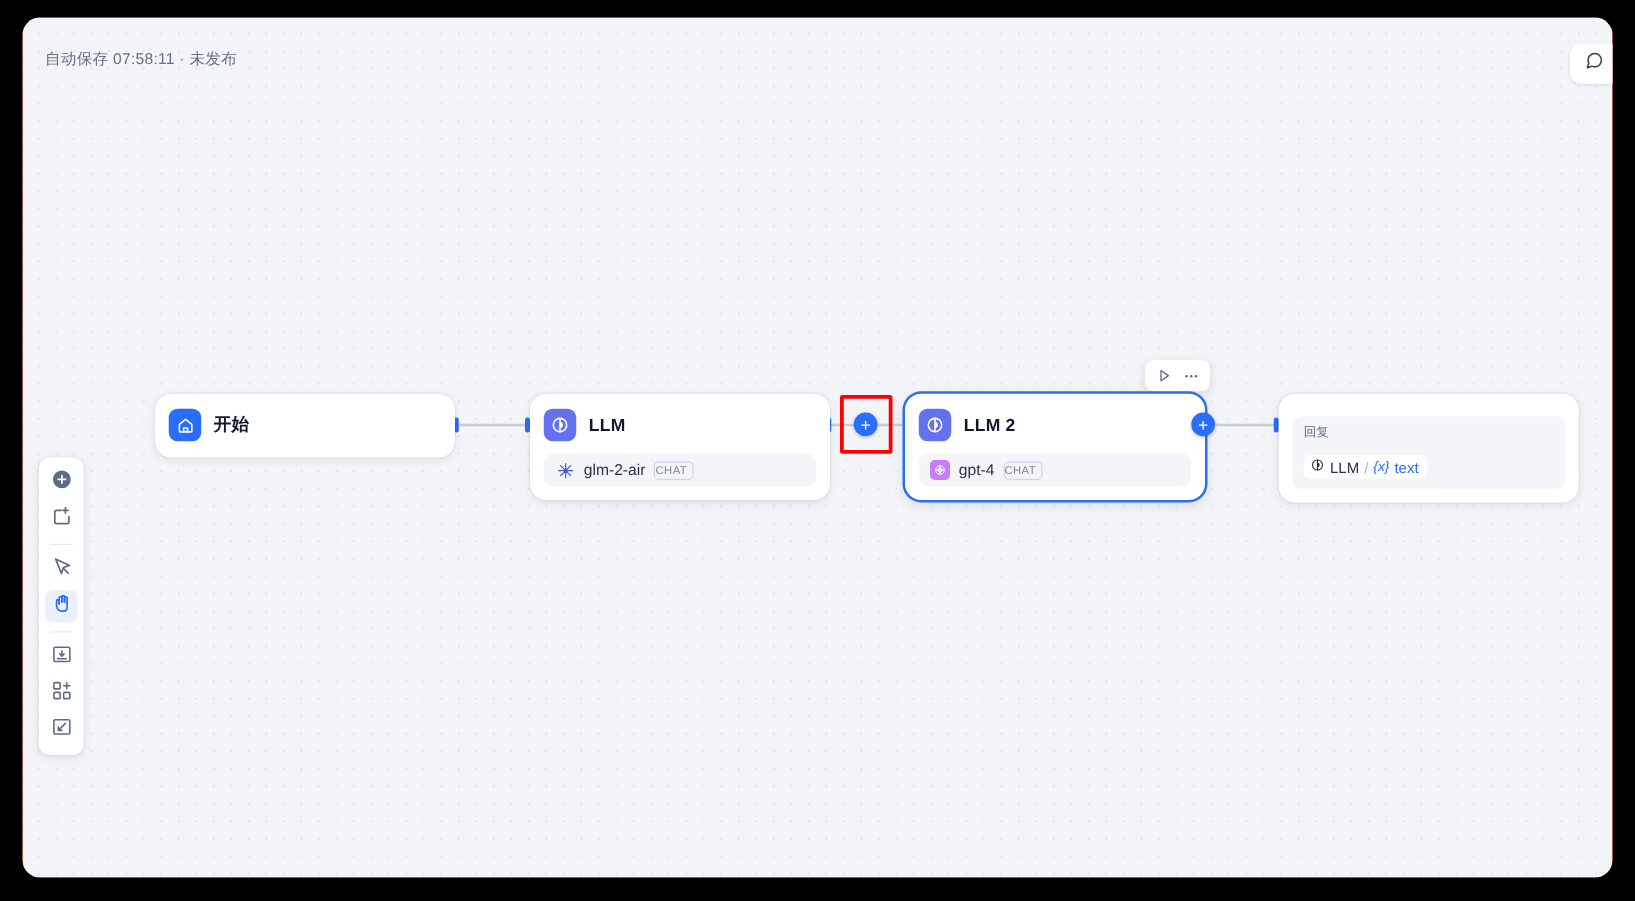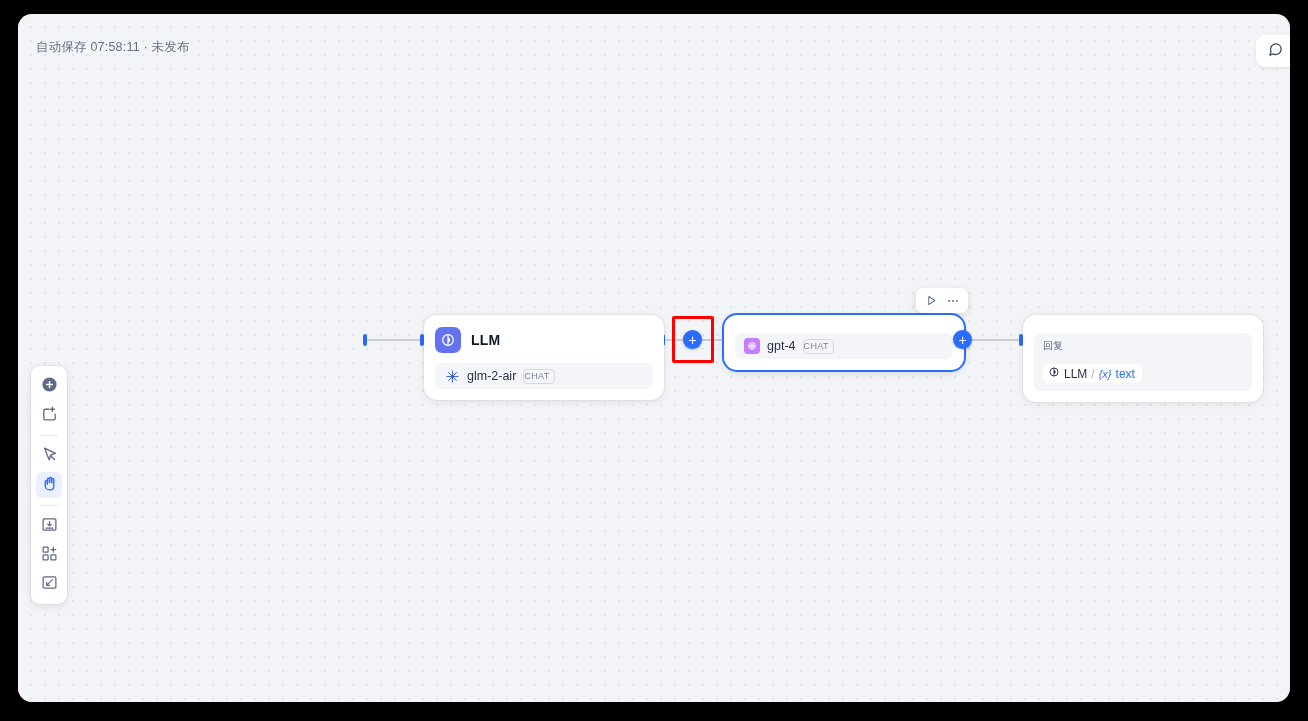--- a/index.html
+++ b/index.html
@@ -340,20 +340,31 @@
     <div class="edge" style="left:348px; top:325px; width:58px;"></div>
     <div class="port" style="left:345px; top:320px;"></div>
     <div class="port" style="left:402px; top:320px;"></div>
 
     <div class="edge" style="left:646px; top:325px; width:60px;"></div>
     <div class="port" style="left:643px; top:320px;"></div>
 
     <div class="edge" style="left:945px; top:325px; width:60px;"></div>
     <div class="port" style="left:1001px; top:320px;"></div>
 
+    <div class="node" style="left:106px; top:301px; width:240px;">
+      <div class="node-head">
+        <div class="node-icon start">
+          <svg width="15" height="15" viewBox="0 0 24 24" fill="none" stroke="#ffffff" stroke-width="2" stroke-linecap="round" stroke-linejoin="round">
+            <path d="M4 10.5L12 4l8 6.5V19a1 1 0 0 1-1 1H5a1 1 0 0 1-1-1z"></path>
+            <path d="M9.5 20v-5h5v5"></path>
+          </svg>
+        </div>
+        <div class="node-title">开始</div>
+      </div>
+    </div>
 
     <div class="node" style="left:406px; top:301px; width:240px;">
       <div class="node-head">
         <div class="node-icon llm">
           <svg width="16" height="16" viewBox="0 0 24 24" fill="none" stroke="#ffffff" stroke-width="1.9">
             <circle cx="12" cy="12" r="8"></circle>
             <path d="M12 4v16" stroke-linecap="round"></path>
             <path d="M12 8.5a3.5 3.5 0 0 1 0 7z" fill="#ffffff" stroke="none"></path>
           </svg>
         </div>
@@ -383,20 +394,30 @@
       <div class="ntb-btn">
         <svg width="14" height="14" viewBox="0 0 24 24" fill="#5f6a85">
           <circle cx="5.5" cy="12" r="1.7"></circle>
             <circle cx="12" cy="12" r="1.7"></circle>
             <circle cx="18.5" cy="12" r="1.7"></circle>
         </svg>
       </div>
     </div>
 
     <div class="node selected" style="left:706px; top:301px; width:240px;">
+      <div class="node-head">
+        <div class="node-icon llm">
+          <svg width="16" height="16" viewBox="0 0 24 24" fill="none" stroke="#ffffff" stroke-width="1.9">
+            <circle cx="12" cy="12" r="8"></circle>
+            <path d="M12 4v16" stroke-linecap="round"></path>
+            <path d="M12 8.5a3.5 3.5 0 0 1 0 7z" fill="#ffffff" stroke="none"></path>
+          </svg>
+        </div>
+        <div class="node-title">LLM 2</div>
+      </div>
       <div class="model-row">
         <span class="model-badge-icon gpt">
           <svg width="12" height="12" viewBox="0 0 24 24" fill="none" stroke="#ffffff" stroke-width="1.6">
             <circle cx="12" cy="12" r="7"></circle>
             <circle cx="12" cy="12" r="3.4"></circle>
             <path d="M12 5v14M5 12h14"></path>
           </svg>
         </span>
         <span class="model-name">gpt-4</span>
         <span class="chat-tag">CHAT</span>

